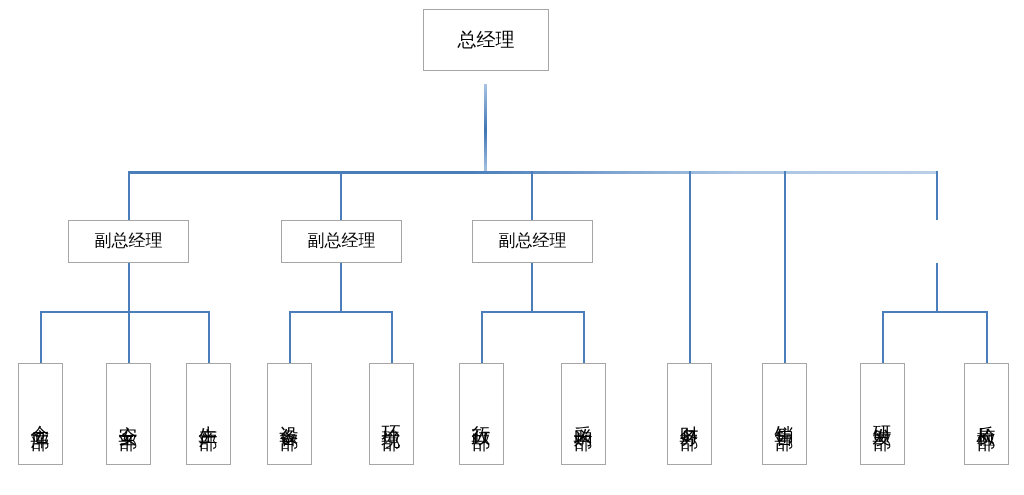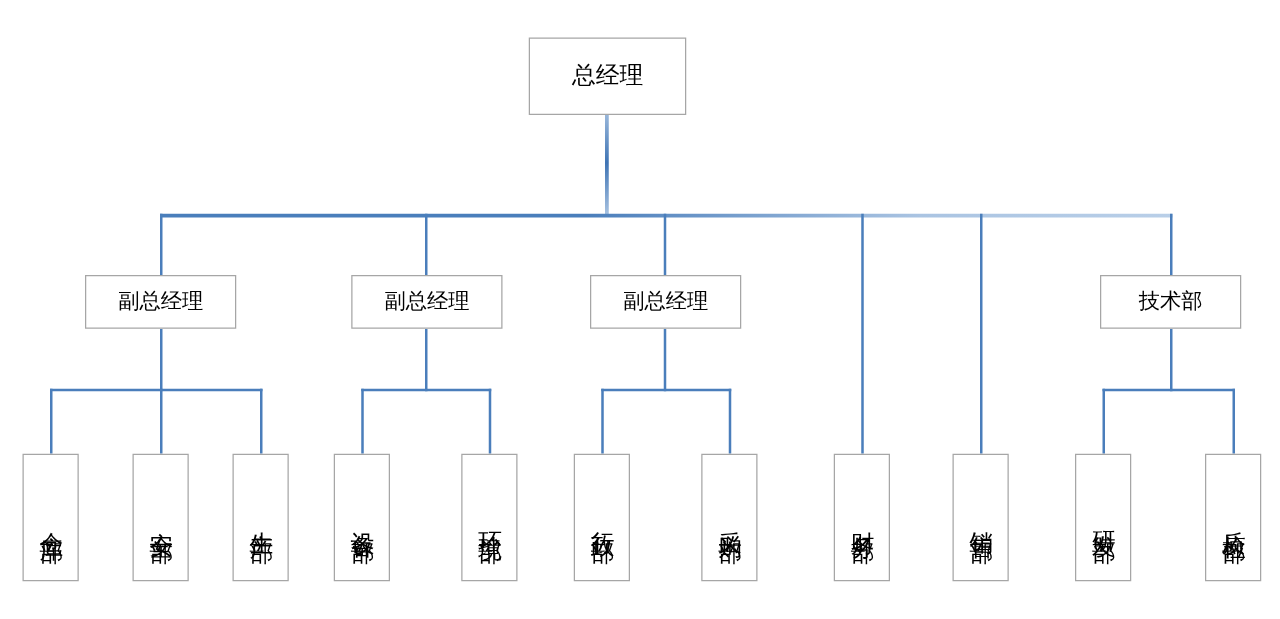--- a/index.html
+++ b/index.html
@@ -110,39 +110,36 @@
   <div class="conn v" style="left:531px; top:263px; height:50px;"></div>
   <div class="conn h" style="left:481px; top:311px; width:104px;"></div>
   <div class="conn v" style="left:481px; top:311px; height:52px;"></div>
   <div class="conn v" style="left:583px; top:311px; height:52px;"></div>
 
   <div class="conn v" style="left:936px; top:263px; height:50px;"></div>
   <div class="conn h" style="left:882px; top:311px; width:106px;"></div>
   <div class="conn v" style="left:882px; top:311px; height:52px;"></div>
   <div class="conn v" style="left:986px; top:311px; height:52px;"></div>
 
-  <div class="node level-root" style="left:423px; top:30px; width:126px; height:62px;">
+  <div class="node level-root" style="left:423px; top:9px; width:126px; height:62px;">
     <span class="label">总经理</span>
   </div>
 
   <div class="node level-div" style="left:68px; top:220px; width:121px; height:43px;">
     <span class="label">副总经理</span>
   </div>
 
   <div class="node level-div" style="left:281px; top:220px; width:121px; height:43px;">
     <span class="label">副总经理</span>
   </div>
 
   <div class="node level-div" style="left:472px; top:220px; width:121px; height:43px;">
     <span class="label">副总经理</span>
   </div>
 
-  <div class="node level-div" style="left:880px; top:220px; width:113px; height:43px;">
-    <span class="label">技术部</span>
-  </div>
 
   <div class="node level-dept" style="left:18px; top:363px; width:45px; height:102px;">
     <span class="label">仓库部</span>
   </div>
 
   <div class="node level-dept" style="left:106px; top:363px; width:45px; height:102px;">
     <span class="label">安全部</span>
   </div>
 
   <div class="node level-dept" style="left:186px; top:363px; width:45px; height:102px;">

